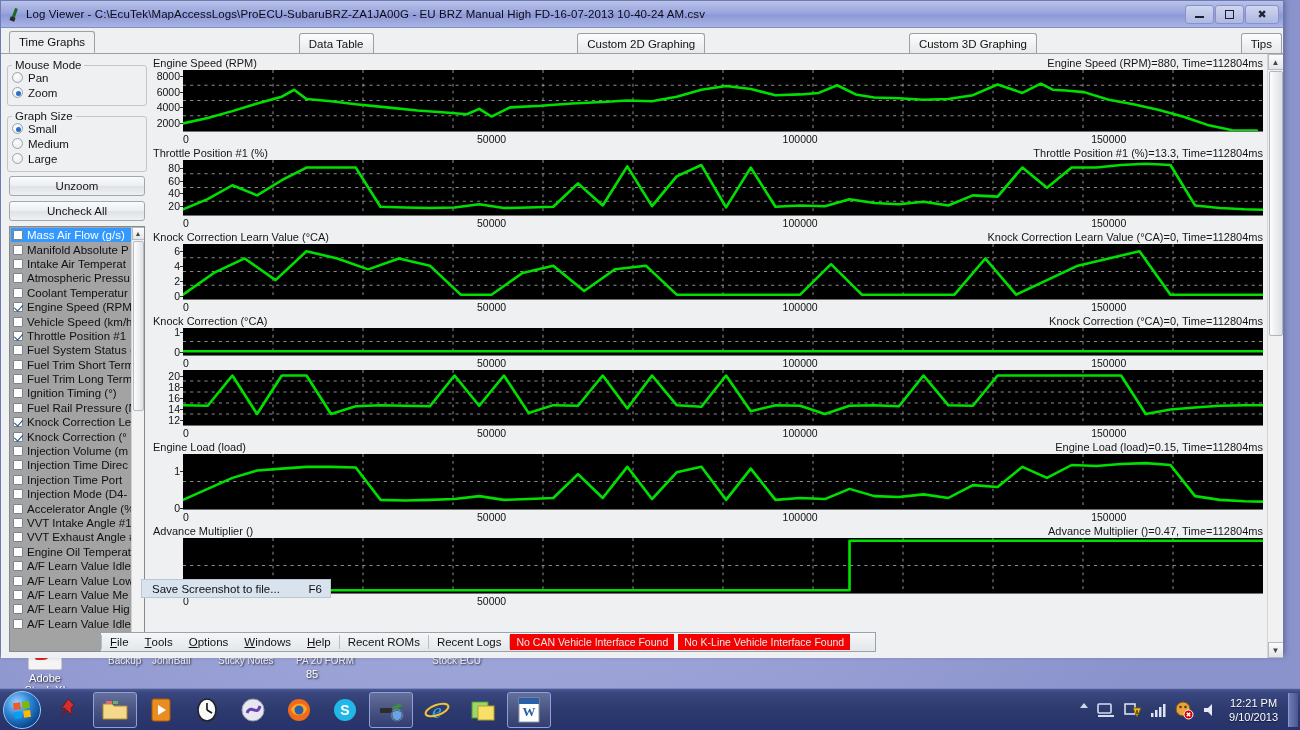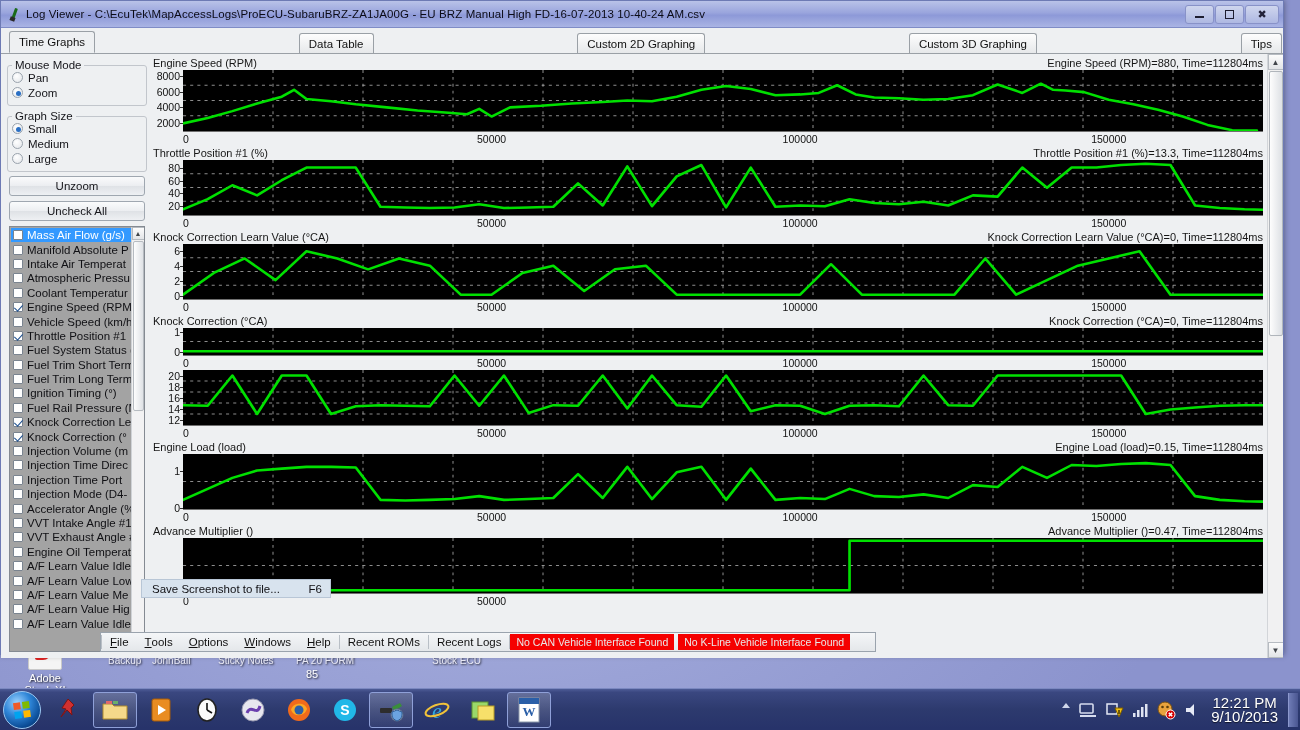--- a/index.html
+++ b/index.html
@@ -245,21 +245,21 @@
     border-color:#8fa0d8; background:linear-gradient(to bottom,rgba(255,255,255,.22),rgba(255,255,255,.05));
   }
   .tbicon{ width:28px;height:28px; position:relative; }
 
   #tray {
     margin-left:auto; display:flex; align-items:center; height:100%;
     padding-right:2px;
   }
   .trayicon{ width:20px;height:20px;margin:0 3px;position:relative; }
   #clock {
-    color:#fff; font-size:15px; text-align:center; line-height:14px;
+    color:#fff; font-size:11px; text-align:center; line-height:14px;
     padding:0 10px 0 6px; text-shadow:0 1px 1px rgba(0,0,0,.6);
   }
   #showdesk{ width:10px;height:34px;background:linear-gradient(to right,#6e7bb5,#4a5691);
     border-left:1px solid #8c98cd; }
 </style>
 </head>
 <body>
 
 <div id="desktop">
 

